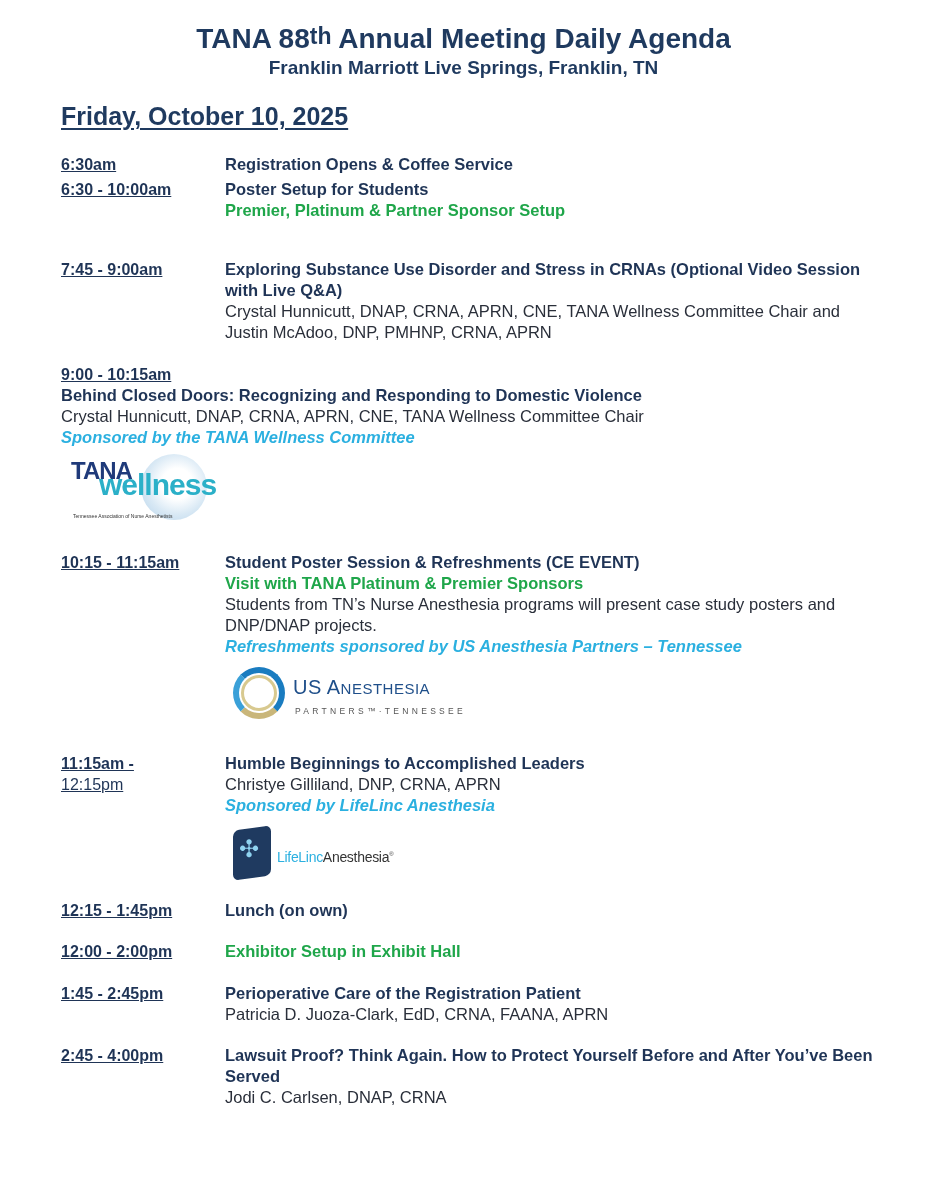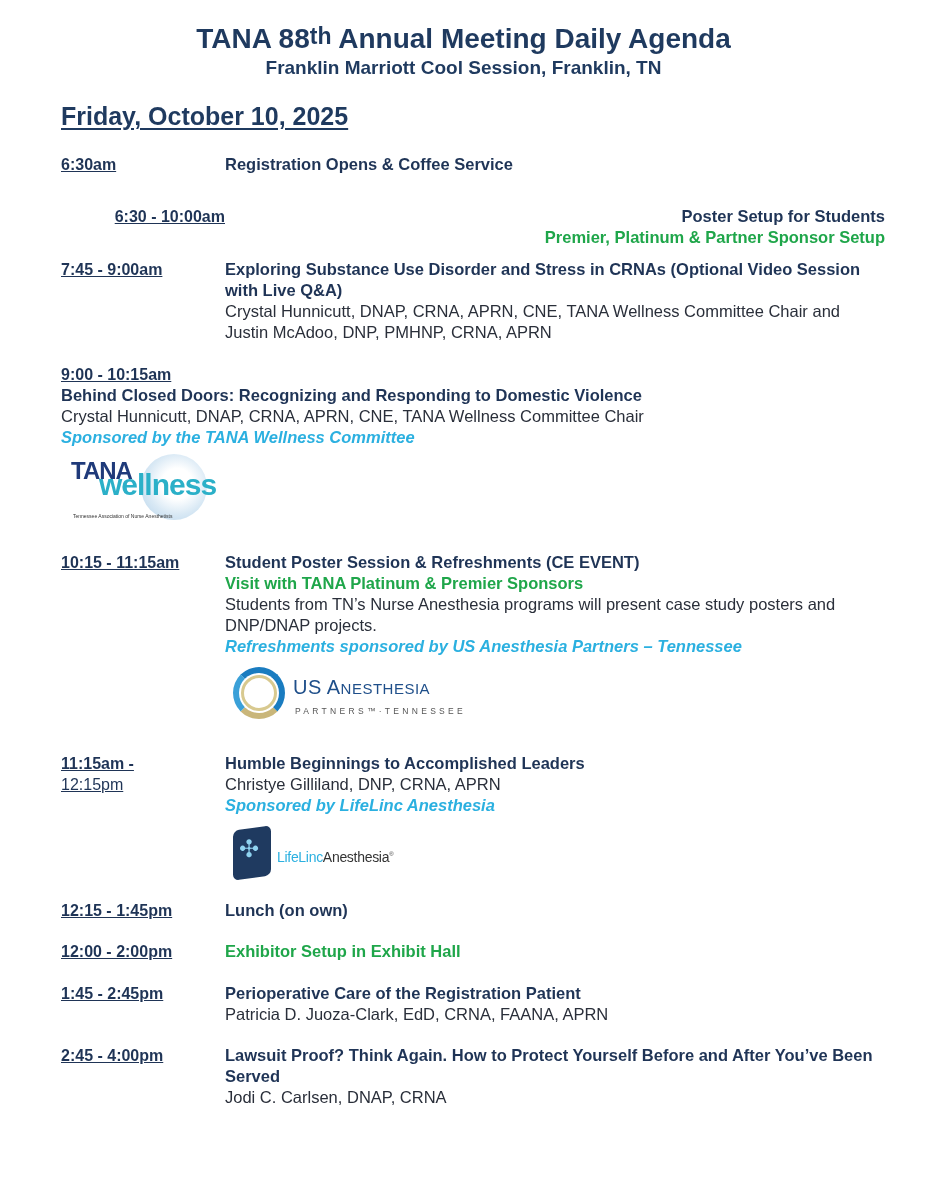--- a/index.html
+++ b/index.html
@@ -67,35 +67,35 @@
     .logo-lifelinc .text .b { color: #333; }
     .logo-lifelinc .text sup { font-size: 6px; color: #333; }
   </style>
 </head>
 <body>
 
 <div class="page">
 
   <div class="header">
     <div class="title"><span>TANA 88</span><sup>th</sup><span> Annual Meeting Daily Agenda</span></div>
-    <div class="subtitle">Franklin Marriott Cool Session, Franklin, TN</div>
+    <div class="subtitle">Franklin Marriott Live Springs, Franklin, TN</div>
   </div>
 
   <div class="day">Friday, October 10, 2025</div>
 
   <div class="agenda">
 
     <div class="row" style="top:0px;">
       <div class="time">6:30am</div>
       <div class="content">
         <div class="t-title">Registration Opens &amp; Coffee Service</div>
       </div>
     </div>
 
-    <div class="row" style="top:52px;text-align:right;">
+    <div class="row" style="top:25px;">
       <div class="time">6:30 - 10:00am</div>
       <div class="content">
         <div class="t-title">Poster Setup for Students</div>
         <div class="t-green">Premier, Platinum &amp; Partner Sponsor Setup</div>
       </div>
     </div>
 
     <div class="row" style="top:105px;">
       <div class="time">7:45 - 9:00am</div>
       <div class="content">

